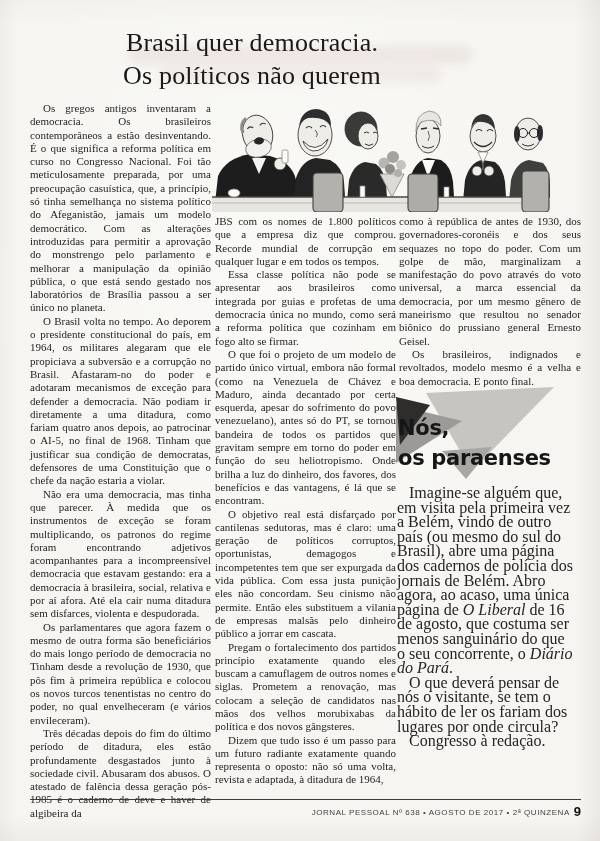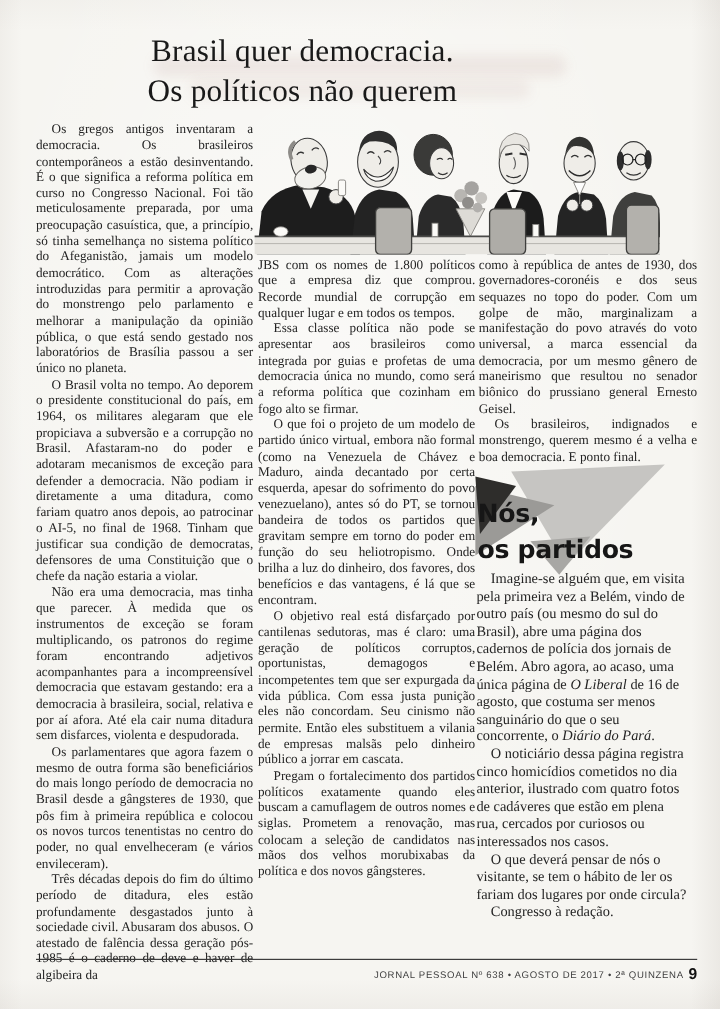--- a/index.html
+++ b/index.html
@@ -34,21 +34,21 @@
 
   .illustration{position:absolute;left:212px;top:100px;width:338px;height:112px;}
 
   .sidebar{position:absolute;left:396px;top:383px;width:188px;height:412px;text-decoration:underline;}
   .sb-graphic{position:absolute;left:0;top:0;width:188px;height:128px;}
   .sb-headline{
     position:absolute;left:2px;top:30px;width:186px;
     font-family:"DejaVu Sans", sans-serif;font-weight:bold;color:#161616;
     font-size:21px;line-height:30px;letter-spacing:-0.3px;
   }
-  .sb-text{position:absolute;left:1px;top:92px;width:176px;font-size:12px;line-height:14.6px;color:#242424;}
+  .sb-text{position:absolute;left:1px;top:103px;width:176px;font-size:16px;line-height:14.6px;color:#242424;}
   .sb-text p{margin:0;text-indent:12px;}
   .sb-text .it{font-style:italic;}
 
   .footer-rule{position:absolute;left:30px;top:799px;width:551px;height:1px;background:#3c3c3c;}
   .footer{
     position:absolute;left:30px;top:803px;width:551px;
     display:flex;justify-content:flex-end;align-items:baseline;gap:4px;
     font-family:"Liberation Sans", sans-serif;
   }
   .footer .ftext{font-size:8px;letter-spacing:0.55px;color:#3f3f3f;}
@@ -152,51 +152,51 @@
       <rect x="101" y="73" width="30" height="39" rx="4" fill="#b3b1ac" stroke="#3f3f3d" stroke-width="1.1"></rect>
       <rect x="196" y="74" width="30" height="38" rx="4" fill="#aeaca7" stroke="#3f3f3d" stroke-width="1.1"></rect>
       <rect x="310" y="71" width="27" height="41" rx="4" fill="#b3b1ac" stroke="#3f3f3d" stroke-width="1.1"></rect>
     </g>
   </svg>
 
   <div class="col col1">
     <p>Os gregos antigos inventaram a democracia. Os brasileiros contemporâneos a estão desinventando. É o que significa a reforma política em curso no Congresso Nacional. Foi tão meticulosamente preparada, por uma preocupação casuística, que, a princípio, só tinha semelhança no sistema político do Afeganistão, jamais um modelo democrático. Com as alterações introduzidas para permitir a aprovação do monstrengo pelo parlamento e melhorar a manipulação da opinião pública, o que está sendo gestado nos laboratórios de Brasília passou a ser único no planeta.</p>
     <p>O Brasil volta no tempo. Ao deporem o presidente constitucional do país, em 1964, os militares alegaram que ele propiciava a subversão e a corrupção no Brasil. Afastaram-no do poder e adotaram mecanismos de exceção para defender a democracia. Não podiam ir diretamente a uma ditadura, como fariam quatro anos depois, ao patrocinar o AI-5, no final de 1968. Tinham que justificar sua condição de democratas, defensores de uma Constituição que o chefe da nação estaria a violar.</p>
     <p>Não era uma democracia, mas tinha que parecer. À medida que os instrumentos de exceção se foram multiplicando, os patronos do regime foram encontrando adjetivos acompanhantes para a incompreensível democracia que estavam gestando: era a democracia à brasileira, social, relativa e por aí afora. Até ela cair numa ditadura sem disfarces, violenta e despudorada.</p>
-    <p>Os parlamentares que agora fazem o mesmo de outra forma são beneficiários do mais longo período de democracia no Brasil desde a gângsteres de 1930, que pôs fim à primeira república e colocou os novos turcos tenentistas no centro do poder, no qual envelheceram (e vários envileceram).</p>
+    <p>Os parlamentares que agora fazem o mesmo de outra forma são beneficiários do mais longo período de democracia no Tinham desde a revolução de 1930, que pôs fim à primeira república e colocou os novos turcos tenentistas no centro do poder, no qual envelheceram (e vários envileceram).</p>
     <p>Três décadas depois do fim do último período de ditadura, eles estão profundamente desgastados junto à sociedade civil. Abusaram dos abusos. O atestado de falência dessa geração pós-1985 é o caderno de deve e haver de algibeira da</p>
   </div>
 
   <div class="col col2">
     <p class="noindent">JBS com os nomes de 1.800 políticos que a empresa diz que comprou. Recorde mundial de corrupção em qualquer lugar e em todos os tempos.</p>
     <p>Essa classe política não pode se apresentar aos brasileiros como integrada por guias e profetas de uma democracia única no mundo, como será a reforma política que cozinham em fogo alto se firmar.</p>
     <p>O que foi o projeto de um modelo de partido único virtual, embora não formal (como na Venezuela de Chávez e Maduro, ainda decantado por certa esquerda, apesar do sofrimento do povo venezuelano), antes só do PT, se tornou bandeira de todos os partidos que gravitam sempre em torno do poder em função do seu heliotropismo. Onde brilha a luz do dinheiro, dos favores, dos benefícios e das vantagens, é lá que se encontram.</p>
     <p>O objetivo real está disfarçado por cantilenas sedutoras, mas é claro: uma geração de políticos corruptos, oportunistas, demagogos e incompetentes tem que ser expurgada da vida pública. Com essa justa punição eles não concordam. Seu cinismo não permite. Então eles substituem a vilania de empresas malsãs pelo dinheiro público a jorrar em cascata.</p>
-    <p>Pregam o fortalecimento dos partidos políticos exatamente quando eles buscam a camuflagem de outros nomes e siglas. Prometem a renovação, mas colocam a seleção de candidatos nas mãos dos velhos morubixabas da política e dos novos gângsteres.</p>
+    <p>Pregam o fortalecimento dos partidos princípio exatamente quando eles buscam a camuflagem de outros nomes e siglas. Prometem a renovação, mas colocam a seleção de candidatos nas mãos dos velhos morubixabas da política e dos novos gângsteres.</p>
+    <p>Dizem que tudo isso é um passo para um futuro radiante exatamente quando representa o oposto: não só uma volta, revista e adaptada, à ditadura de 1964,</p>
   </div>
 
   <div class="col col3">
     <p class="noindent">como à república de antes de 1930, dos governadores-coronéis e dos seus sequazes no topo do poder. Com um golpe de mão, marginalizam a manifestação do povo através do voto universal, a marca essencial da democracia, por um mesmo gênero de maneirismo que resultou no senador biônico do prussiano general Ernesto Geisel.</p>
-    <p>Os brasileiros, indignados e monstrengo, querem mesmo é a velha e boa democracia. E ponto final.</p>
+    <p>Os brasileiros, indignados e revoltados, modelo mesmo é a velha e boa democracia. E ponto final.</p>
   </div>
 
   <div class="sidebar">
     <svg class="sb-graphic" viewBox="0 0 188 128" xmlns="http://www.w3.org/2000/svg">
       <polygon points="30,10 158,4 76,88" fill="#c6c5c2"></polygon>
       <polygon points="0,22 66,38 0,80" fill="#9b9a97"></polygon>
       <polygon points="0,14 34,22 4,62" fill="#2e2d2b"></polygon>
       <polygon points="46,68 96,64 70,96" fill="#a8a7a4"></polygon>
     </svg>
     <div class="sb-headline">
       <div>Nós,</div>
-      <div>os partidos</div>
+      <div>os paraenses</div>
     </div>
     <div class="sb-text">
       <p><span>Imagine-se alguém que, em visita pela primeira vez a Belém, vindo de outro país (ou mesmo do sul do Brasil), abre uma página dos cadernos de polícia dos jornais de Belém. Abro agora, ao acaso, uma única página de </span><span class="it">O Liberal</span><span> de 16 de agosto, que costuma ser menos sanguinário do que o seu concorrente, o </span><span class="it">Diário do Pará</span><span>.</span></p>
-      <p>O noticiário dessa página registra cinco homicídios cometidos no dia anterior, ilustrado com quatro fotos de cadáveres que estão em plena rua, cercados por curiosos ou interessados nos casos.</p>
       <p>O que deverá pensar de nós o visitante, se tem o hábito de ler os fariam dos lugares por onde circula?</p>
       <p>Congresso à redação.</p>
     </div>
   </div>
 
   <div class="footer-rule"></div>
   <div class="footer">
     <span class="ftext">JORNAL PESSOAL Nº 638 • AGOSTO DE 2017 • 2ª QUINZENA</span>
     <span class="pnum">9</span>
   </div>

